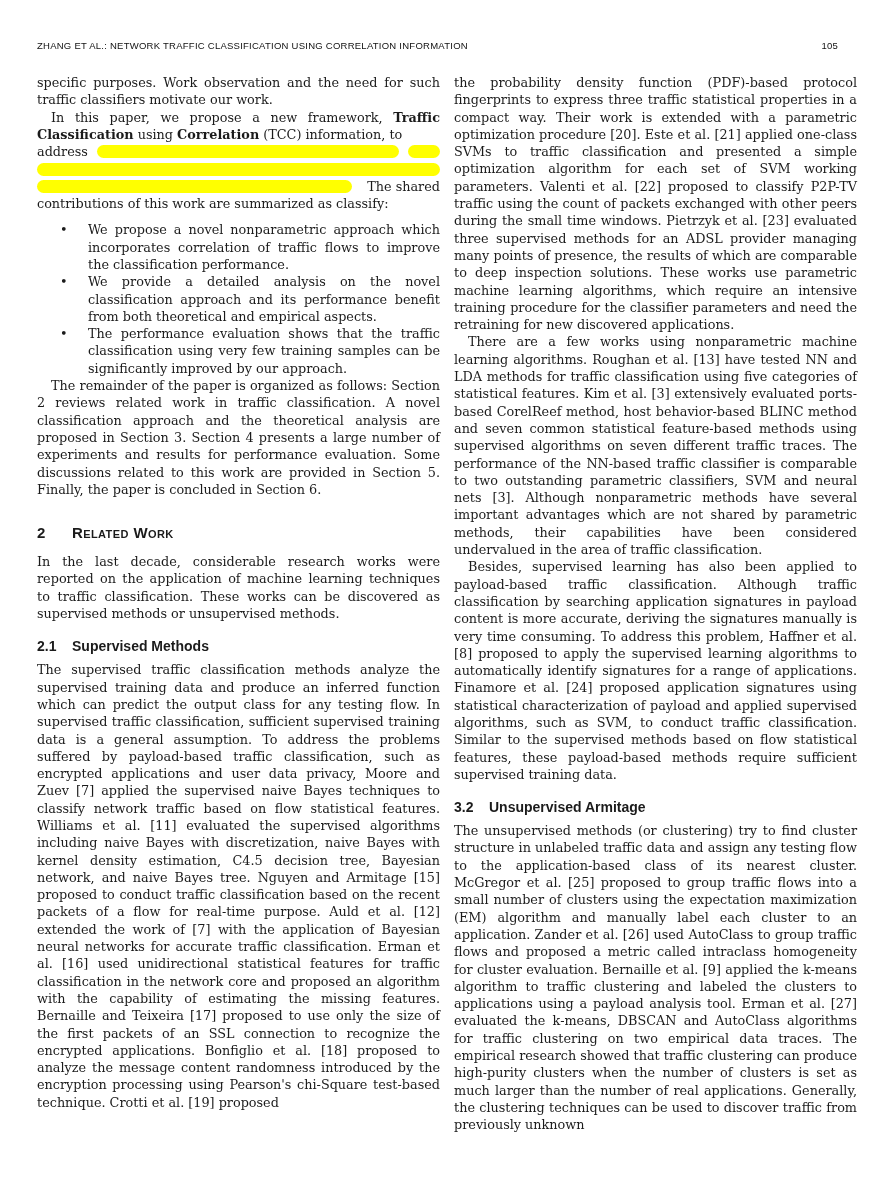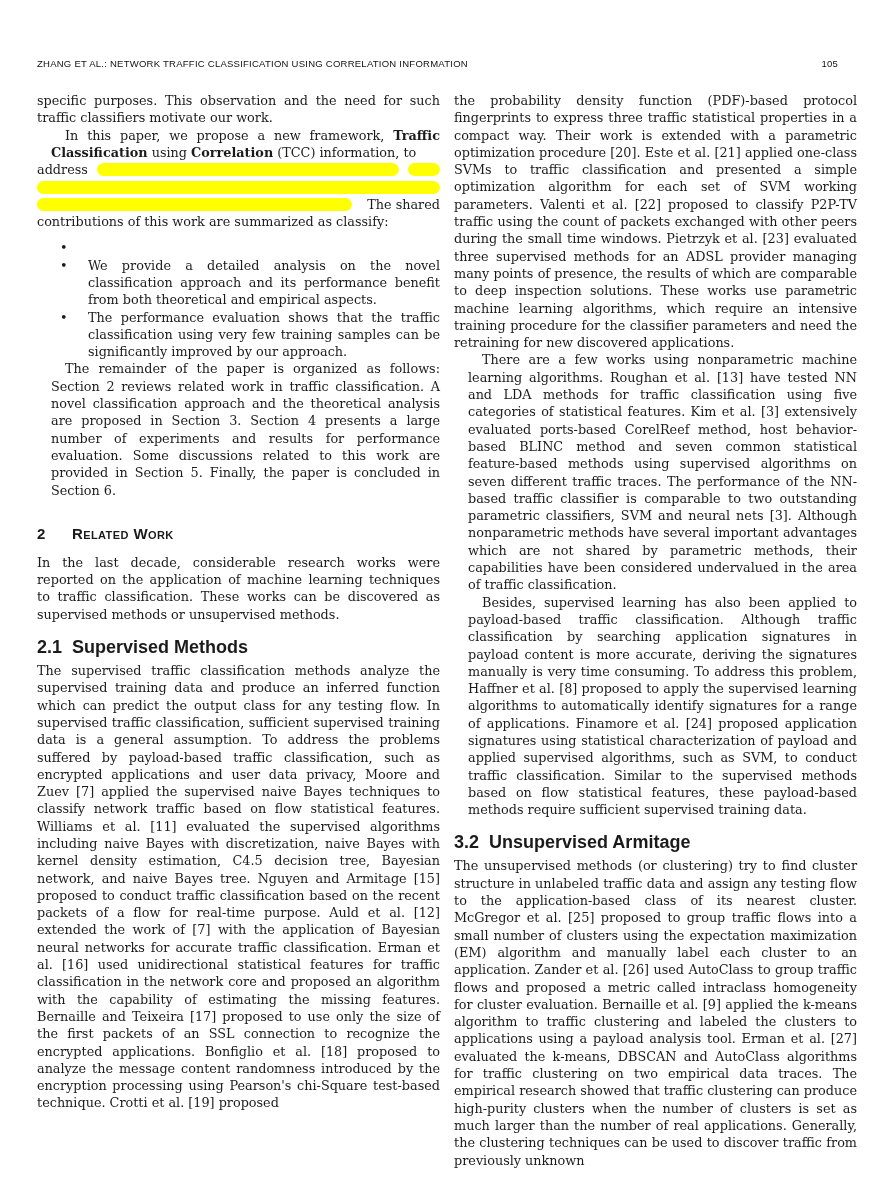--- a/index.html
+++ b/index.html
@@ -9,33 +9,33 @@
     margin:0 auto;
     background:#ffffff;
     overflow:hidden;
     font-family:"DejaVu Serif", serif;
     color:#1b1b1b;
   }
   .running-header{
     display:flex;justify-content:space-between;align-items:baseline;
     padding:40px 44px 0 37px;
     font-family:"Liberation Sans", sans-serif;
-    font-size:9.5px;letter-spacing:0.25px;color:#111;margin-top:18px;
+    font-size:9.5px;letter-spacing:0.25px;color:#111;
   }
   .columns{
     display:flex;gap:14px;
     margin:23px 25px 0 37px;
   }
   .col{
     width:403px;
     font-size:12.8px;line-height:17.3px;
     text-align:justify;
   }
   .p{margin:0;}
-  .indent{text-indent:14px;margin-left:14px;}
+  .indent{text-indent:14px;}
   .bold{font-weight:bold;}
   
   .hl-line{display:flex;align-items:center;height:17.3px;}
   .hl-bar{height:13px;background:#ffff00;border-radius:6.5px;flex:0 0 auto;}
   .hl-bar.grow{flex:1 1 auto;}
   .hl-word{margin-right:9px;}
   .hl-trail{margin-left:10px;white-space:nowrap;}
   
   .bullets{margin:9px 0 0 0;padding:0;list-style:none;}
   .bullets li{display:flex;margin:0;padding-left:23px;}
@@ -47,59 +47,60 @@
     margin:26px 0 11px 0;
     font-family:"Liberation Sans", sans-serif;
     font-weight:bold;font-size:15px;line-height:18px;
   }
   .h2 .num{flex:0 0 35px;}
   .sc{font-variant:small-caps;letter-spacing:0.4px;}
   .h3{
     display:flex;align-items:baseline;
     margin:16px 0 7px 0;
     font-family:"Liberation Sans", sans-serif;
-    font-weight:bold;font-size:18px;line-height:16px;
+    font-weight:bold;font-size:14px;line-height:16px;
   }
   .h3 .num{flex:0 0 35px;}
 </style>
 </head>
 <body>
 
 <div class="page">
 
   <div class="running-header">
     <span>ZHANG ET AL.: NETWORK TRAFFIC CLASSIFICATION USING CORRELATION INFORMATION</span>
     <span>105</span>
   </div>
 
   <div class="columns">
 
     <div class="col">
 
-      <p class="p">specific purposes. This observation and the need for such traffic classifiers motivate our work.</p>
+      <p class="p">specific purposes. Work observation and the need for such traffic classifiers motivate our work.</p>
 
       <p class="p indent"><span>In this paper, we propose a new framework, </span><span class="bold">Traffic Classification</span><span> using </span><span class="bold">Correlation</span><span> (TCC) information, to</span></p>
 
       <div class="hl-line">
         <span class="hl-word">address</span>
         <span class="hl-bar grow" style="background: rgb(255, 255, 0);"></span>
         <span class="hl-bar" style="width: 32px; margin-left: 9px; background: rgb(255, 255, 0);"></span>
       </div>
       <div class="hl-line">
         <span class="hl-bar grow" style="background: rgb(255, 255, 0);"></span>
       </div>
       <div class="hl-line">
         <span class="hl-bar" style="width: 315px; background: rgb(255, 255, 0);"></span>
         <span class="hl-trail" style="margin-left:auto;">The shared</span>
       </div>
       <p class="p">contributions of this work are summarized as classify:</p>
 
       <ul class="bullets">
         <li>
           <span class="marker">•</span>
+          <span class="btxt">We propose a novel nonparametric approach which incorporates correlation of traffic flows to improve the classification performance.</span>
         </li>
         <li>
           <span class="marker">•</span>
           <span class="btxt">We provide a detailed analysis on the novel classification approach and its performance benefit from both theoretical and empirical aspects.</span>
         </li>
         <li>
           <span class="marker">•</span>
           <span class="btxt">The performance evaluation shows that the traffic classification using very few training samples can be significantly improved by our approach.</span>
         </li>
       </ul>

